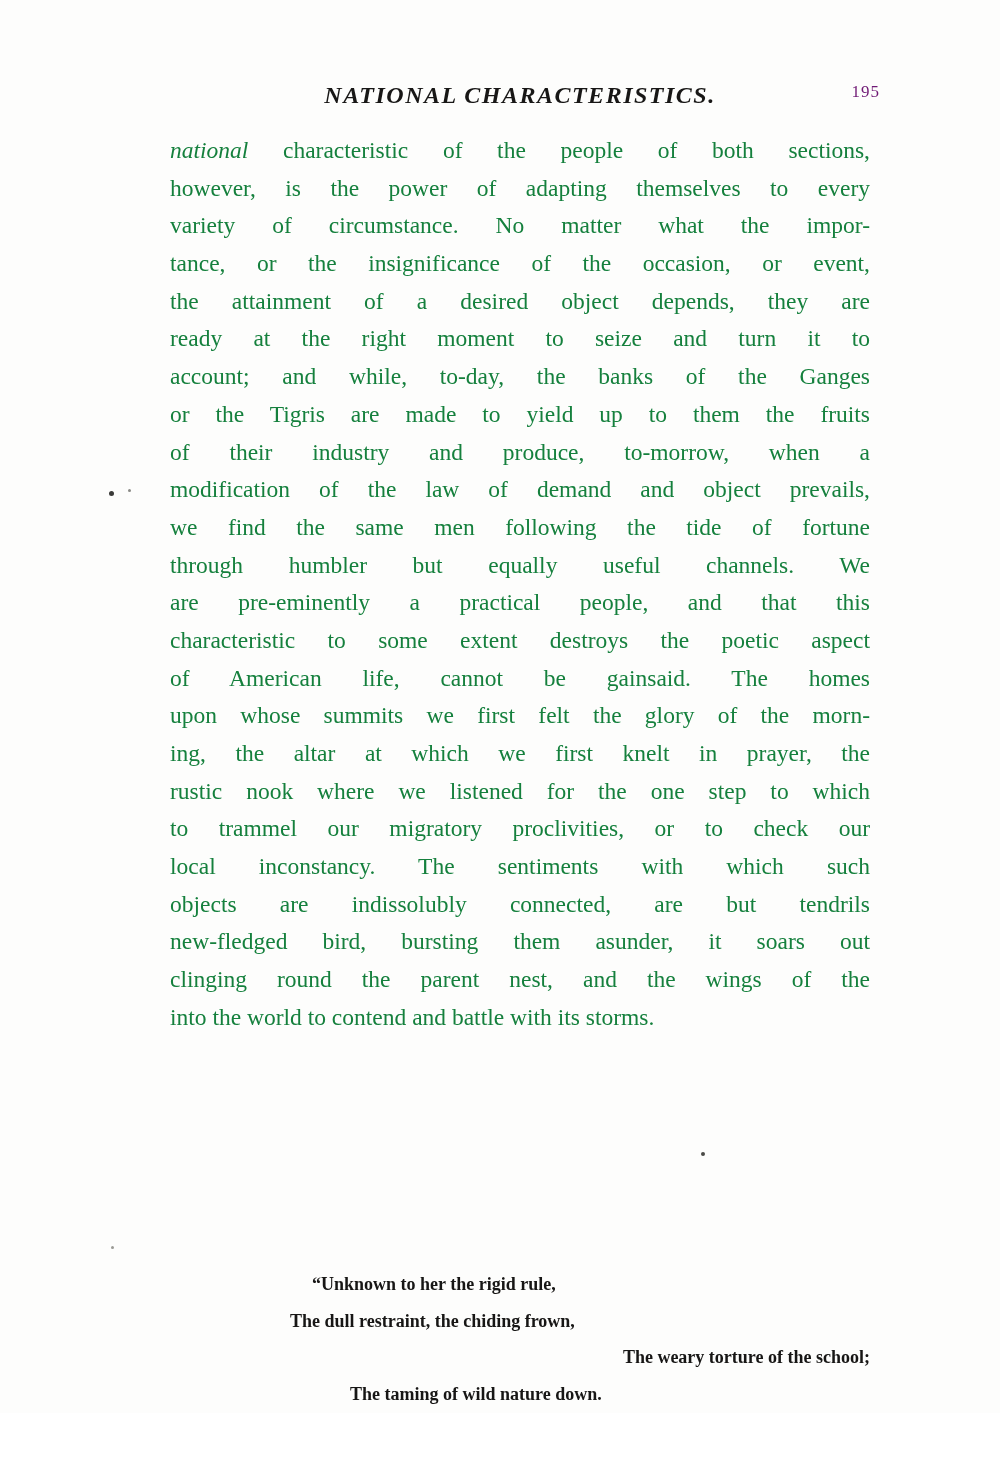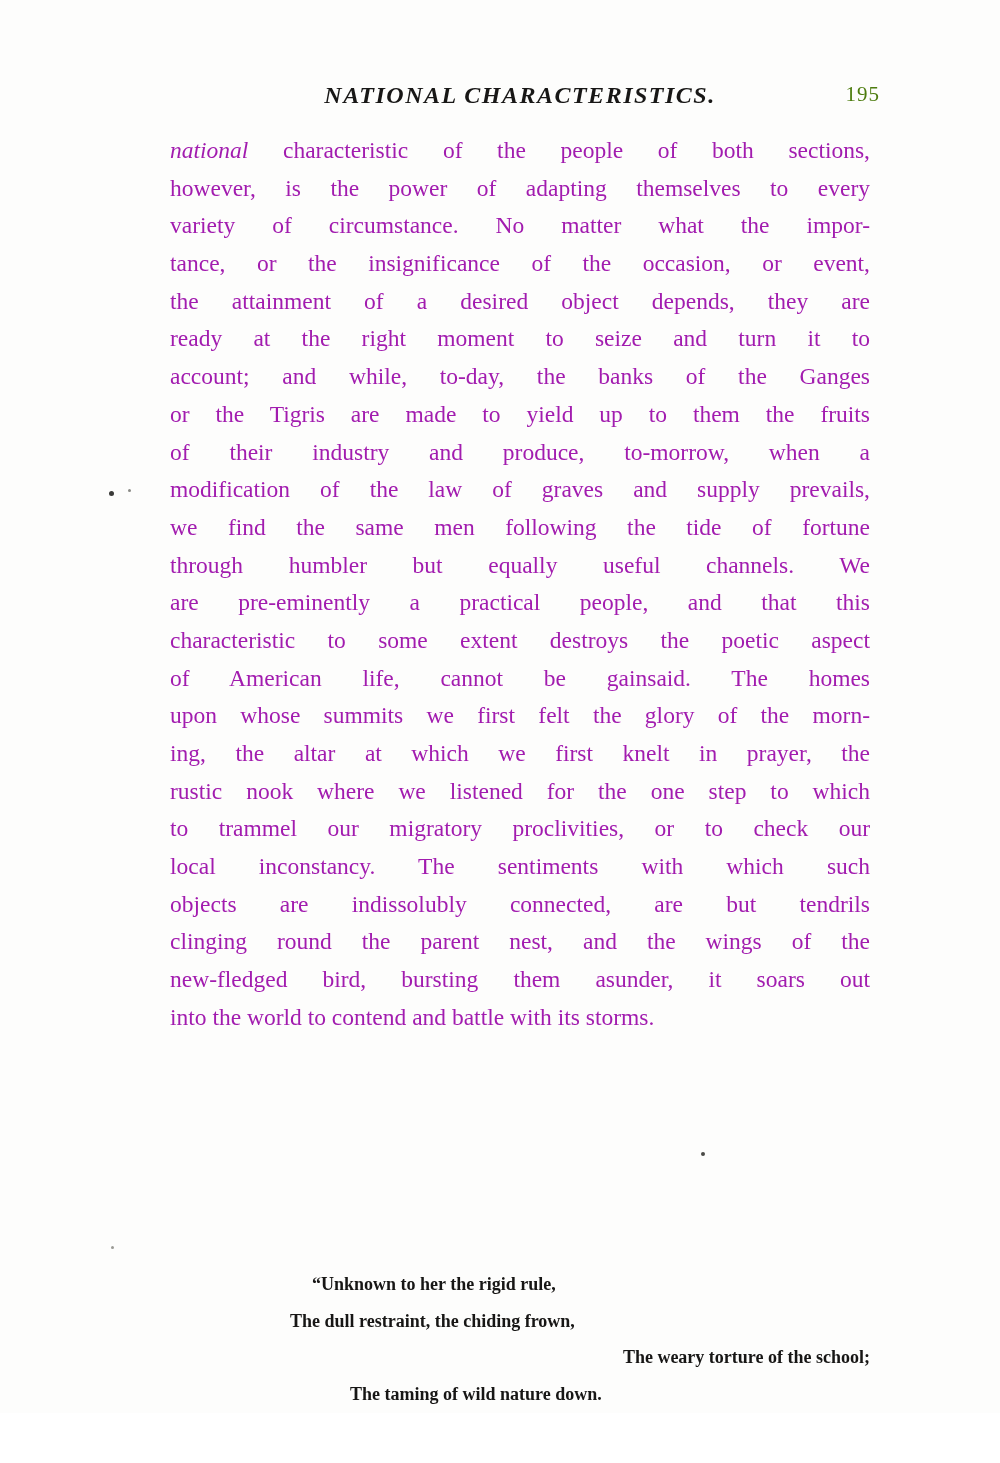--- a/index.html
+++ b/index.html
@@ -30,33 +30,33 @@
     font-style: italic;
     font-weight: bold;
     font-size: 24px;
     letter-spacing: 1.5px;
     color: #181716;
   }
   .page-number {
     position: absolute;
     right: -10px;
     top: 0;
-    font-size: 21px;
+    font-size: 17px;
     letter-spacing: 1px;
-    color: #4d7c0f;
+    color: #701a75;
   }
   
   .text-block {
     position: absolute;
     left: 170px;
     top: 132px;
     width: 700px;
     font-size: 23.5px;
     line-height: 37.7px;
-    color: #a21caf;
+    color: #15803d;
   }
   .body-line {
     text-align: justify;
     text-align-last: justify;
     white-space: normal;
     height: 37.7px;
   }
   .first-line {
     text-align: justify;
     text-align-last: justify;
@@ -110,34 +110,34 @@
       </div>
       <div>
           <div class="body-line">however, is the power of adapting themselves to every</div>
           <div class="body-line">variety of circumstance.  No matter what the impor-</div>
           <div class="body-line">tance, or the insignificance of the occasion, or event,</div>
           <div class="body-line">the attainment of a desired object depends, they are</div>
           <div class="body-line">ready at the right moment to seize and turn it to</div>
           <div class="body-line">account; and while, to-day, the banks of the Ganges</div>
           <div class="body-line">or the Tigris are made to yield up to them the fruits</div>
           <div class="body-line">of their industry and produce, to-morrow, when a</div>
-          <div class="body-line">modification of the law of graves and supply prevails,</div>
+          <div class="body-line">modification of the law of demand and object prevails,</div>
           <div class="body-line">we find the same men following the tide of fortune</div>
           <div class="body-line">through humbler but equally useful channels.  We</div>
           <div class="body-line">are pre-eminently a practical people, and that this</div>
           <div class="body-line">characteristic to some extent destroys the poetic aspect</div>
           <div class="body-line">of American life, cannot be gainsaid.  The homes</div>
           <div class="body-line">upon whose summits we first felt the glory of the morn-</div>
           <div class="body-line">ing, the altar at which we first knelt in prayer, the</div>
           <div class="body-line">rustic nook where we listened for the one step to which</div>
           <div class="body-line">to trammel our migratory proclivities, or to check our</div>
           <div class="body-line">local inconstancy.  The sentiments with which such</div>
           <div class="body-line">objects are indissolubly connected, are but tendrils</div>
+          <div class="body-line">new-fledged bird, bursting them asunder, it soars out</div>
           <div class="body-line">clinging round the parent nest, and the wings of the</div>
-          <div class="body-line">new-fledged bird, bursting them asunder, it soars out</div>
           <div class="body-line">into the world to contend and battle with its storms.</div>
         </div>
     </div>
   </div>
 
   <div class="poem">
       <div class="poem-line">“Unknown to her the rigid rule,</div>
       <div class="poem-line">The dull restraint, the chiding frown,</div>
       <div class="poem-line">The weary torture of the school;</div>
       <div class="poem-line">The taming of wild nature down.</div>

